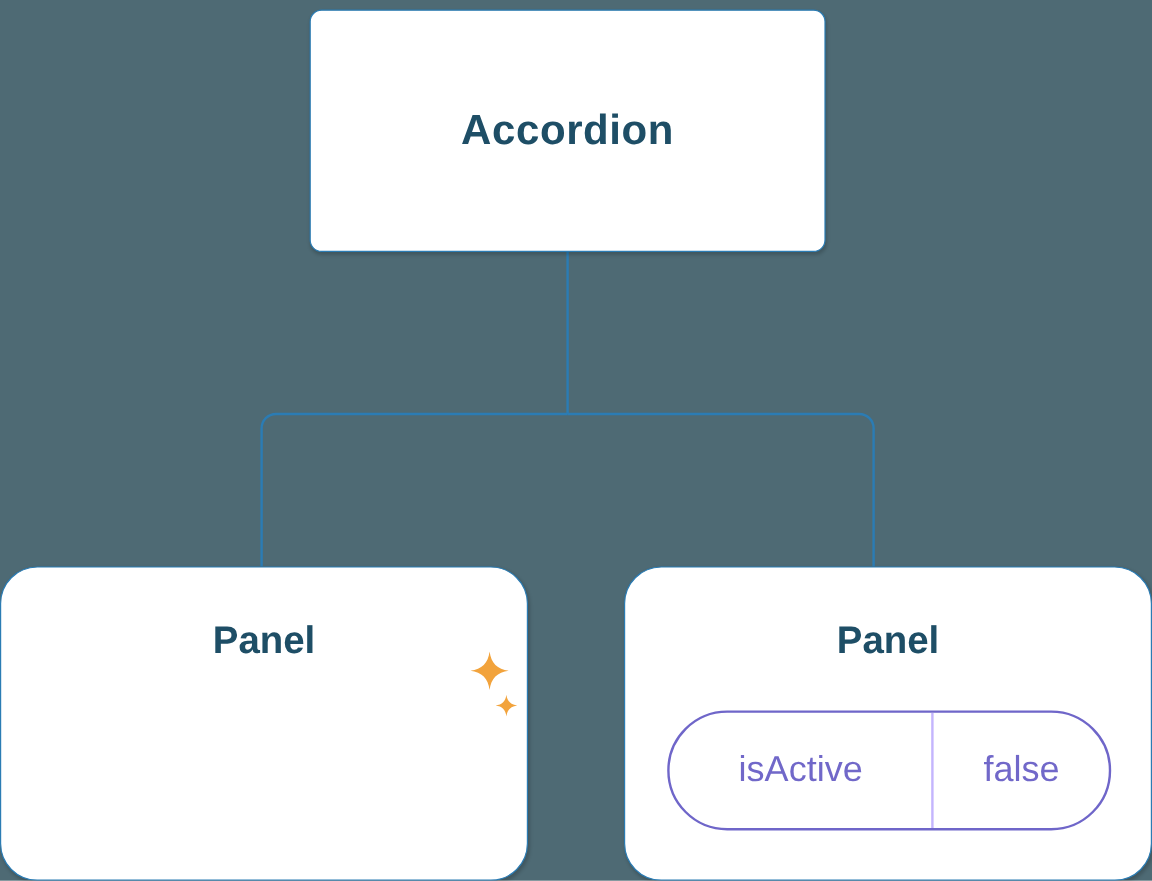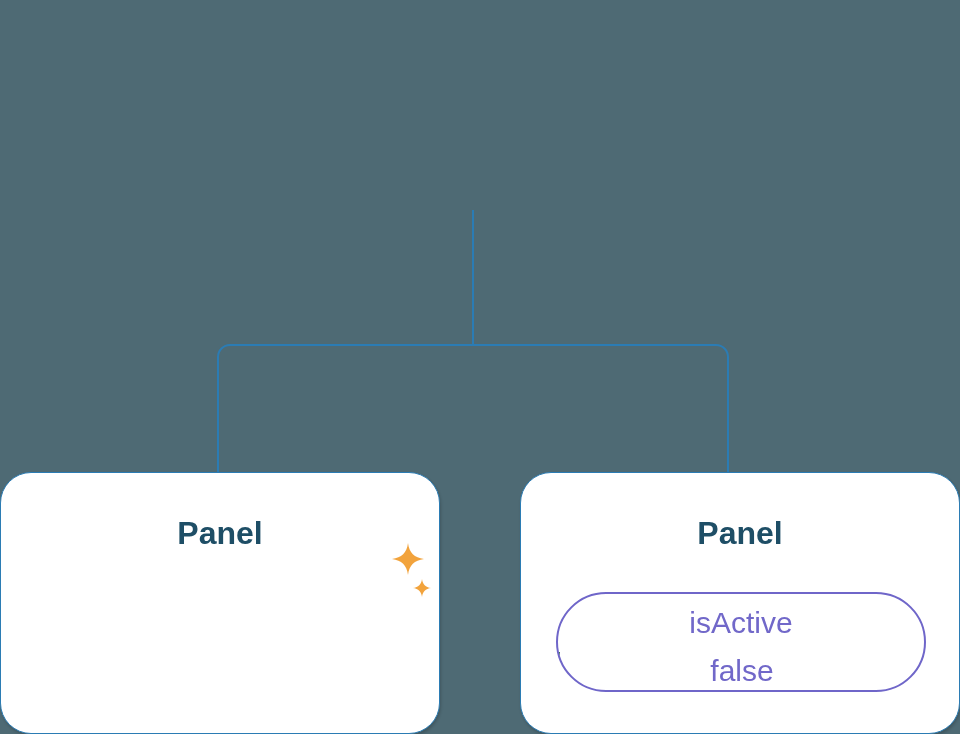--- a/index.html
+++ b/index.html
@@ -75,43 +75,45 @@
     font-size: 30px;
     color: #7168c9;
   }
   .pill .cell.name  { flex: 3; }
   .pill .cell.value { flex: 2; }
   .pill-plain {
     left: 35px; top: 119px;
     width: 370px; height: 100px;
     border: 2px solid #6f66c9;
     border-radius: 52px;
-    flex-direction: column;
   }
   .pill-plain .cell.value {
-    border-left: 2px solid #14532d;
+    border-left: 2px solid #c4b5fd;
   }
   .sparkle {
     position: absolute;
     pointer-events: none;
   }
   .sparkle.big   { left: 391px; top: 70px;  width: 32px; height: 32px; }
   .sparkle.small { left: 412px; top: 106px; width: 18px; height: 18px; }
 </style>
 </head>
 <body>
 
 <div class="canvas">
 
   <svg class="connectors" viewBox="0 0 960 734" xmlns="http://www.w3.org/2000/svg">
     <path d="M473 210 V345" fill="none" stroke="#2b7cb4" stroke-width="2"></path>
     <path d="M473 345 H230 A12 12 0 0 0 218 357 V472" fill="none" stroke="#2b7cb4" stroke-width="2"></path>
     <path d="M473 345 H716 A12 12 0 0 1 728 357 V472" fill="none" stroke="#2b7cb4" stroke-width="2"></path>
   </svg>
 
+  <div class="card root-card">
+    <span class="root-label">Accordion</span>
+  </div>
 
   <div class="card panel-card left">
     <div class="panel-title">Panel</div>
 
     <svg class="sparkle big" viewBox="0 0 24 24" xmlns="http://www.w3.org/2000/svg">
       <path d="M12 0C12.9 7.2 16.8 11.1 24 12C16.8 12.9 12.9 16.8 12 24C11.1 16.8 7.2 12.9 0 12C7.2 11.1 11.1 7.2 12 0Z" fill="#f2a33c"></path>
     </svg>
     <svg class="sparkle small" viewBox="0 0 24 24" xmlns="http://www.w3.org/2000/svg">
       <path d="M12 0C12.9 7.2 16.8 11.1 24 12C16.8 12.9 12.9 16.8 12 24C11.1 16.8 7.2 12.9 0 12C7.2 11.1 11.1 7.2 12 0Z" fill="#f2a33c"></path>
     </svg>

